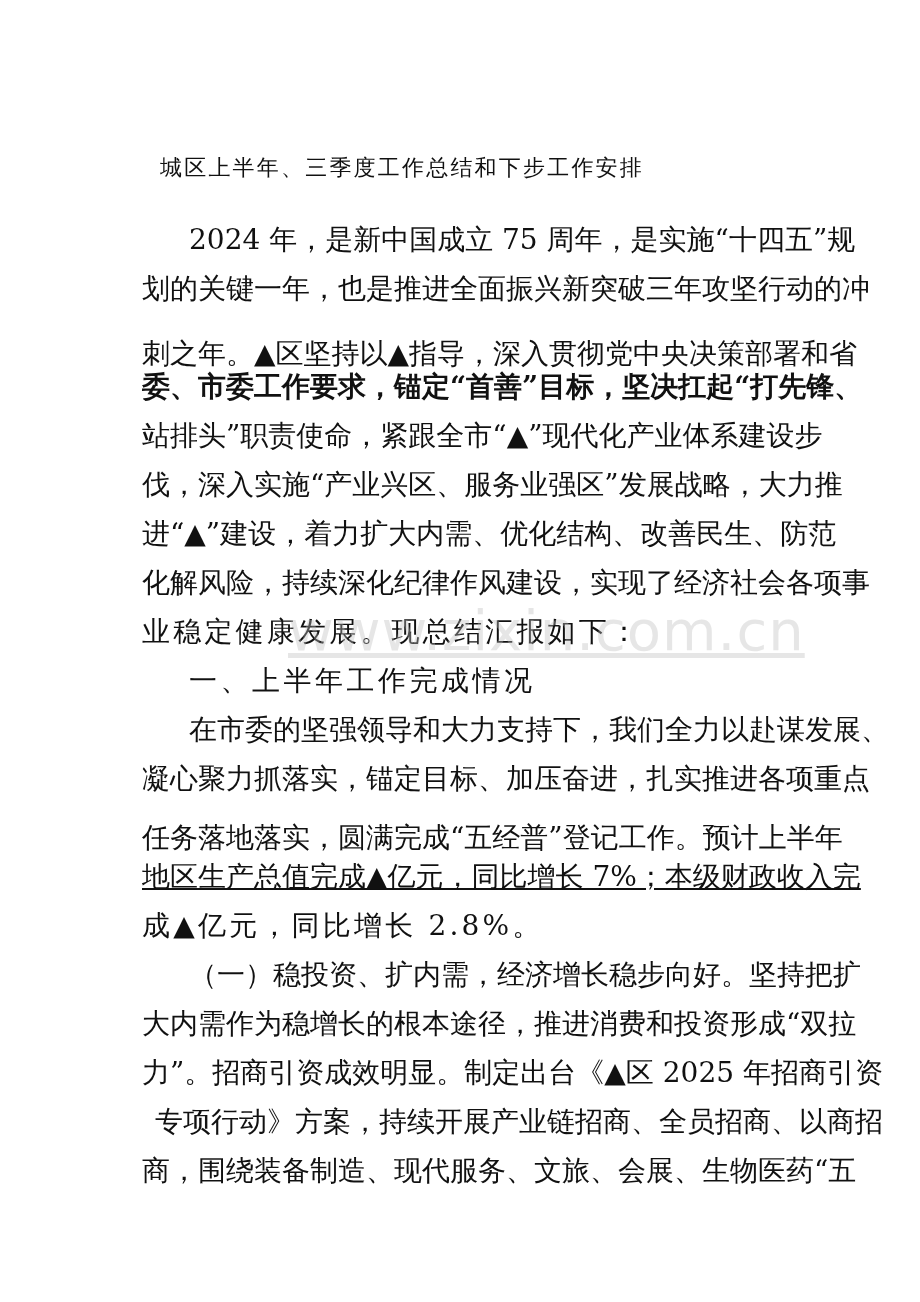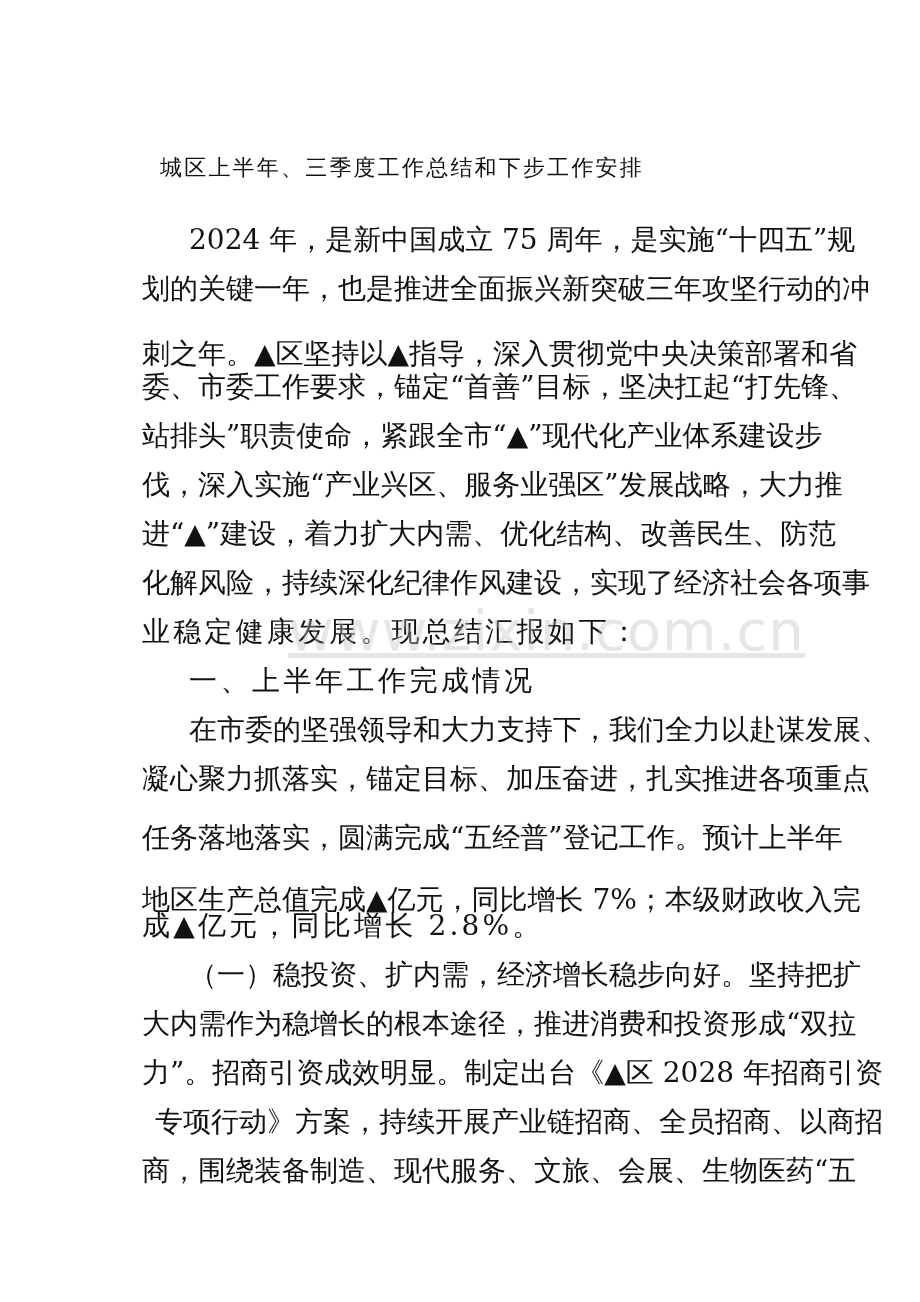--- a/index.html
+++ b/index.html
@@ -77,35 +77,35 @@
 </head>
 <body>
 
 <div class="page">
 
   <h1 class="title">城区上半年、三季度工作总结和下步工作安排</h1>
 
   <div class="line indent" style="top:220px;">2024 年，是新中国成立 75 周年，是实施“十四五”规</div>
   <div class="line" style="top:269px;">划的关键一年，也是推进全面振兴新突破三年攻坚行动的冲</div>
   <div class="line" style="top:318px;margin-top:16px;">刺之年。▲区坚持以▲指导，深入贯彻党中央决策部署和省</div>
-  <div class="line" style="top:367px;">委、市委工作要求，锚定“首善”目标，坚决扛起“打先锋、</div>
+  <div class="line" style="top:367px;font-weight:bold;">委、市委工作要求，锚定“首善”目标，坚决扛起“打先锋、</div>
   <div class="line" style="top:416px;">站排头”职责使命，紧跟全市“▲”现代化产业体系建设步</div>
   <div class="line" style="top:465px;">伐，深入实施“产业兴区、服务业强区”发展战略，大力推</div>
   <div class="line" style="top:514px;">进“▲”建设，着力扩大内需、优化结构、改善民生、防范</div>
   <div class="line" style="top:563px;">化解风险，持续深化纪律作风建设，实现了经济社会各项事</div>
   <div class="line short" style="top:612px;">业稳定健康发展。现总结汇报如下：</div>
 
   <div class="line indent heading" style="top:661px;">一、上半年工作完成情况</div>
 
   <div class="line indent" style="top:710px;">在市委的坚强领导和大力支持下，我们全力以赴谋发展、</div>
   <div class="line" style="top:759px;">凝心聚力抓落实，锚定目标、加压奋进，扎实推进各项重点</div>
   <div class="line" style="top:808px;margin-top:10px;">任务落地落实，圆满完成“五经普”登记工作。预计上半年</div>
-  <div class="line" style="top:880px;">地区生产总值完成▲亿元，同比增长 7%；本级财政收入完</div>
+  <div class="line" style="top:857px;text-decoration:underline;">地区生产总值完成▲亿元，同比增长 7%；本级财政收入完</div>
   <div class="line short" style="top:906px;">成▲亿元，同比增长 2.8%。</div>
 
   <div class="line indent" style="top:955px;">（一）稳投资、扩内需，经济增长稳步向好。坚持把扩</div>
   <div class="line" style="top:1004px;">大内需作为稳增长的根本途径，推进消费和投资形成“双拉</div>
-  <div class="line" style="top:1053px;">力”。招商引资成效明显。制定出台《▲区 2028 年招商引资</div>
+  <div class="line" style="top:1053px;">力”。招商引资成效明显。制定出台《▲区 2025 年招商引资</div>
   <div class="line" style="top:1102px;margin-left:13px;">专项行动》方案，持续开展产业链招商、全员招商、以商招</div>
   <div class="line" style="top:1151px;">商，围绕装备制造、现代服务、文旅、会展、生物医药“五</div>
 
   <div class="watermark">www.zixin.com.cn</div>
 </div>
 
 </body></html>

